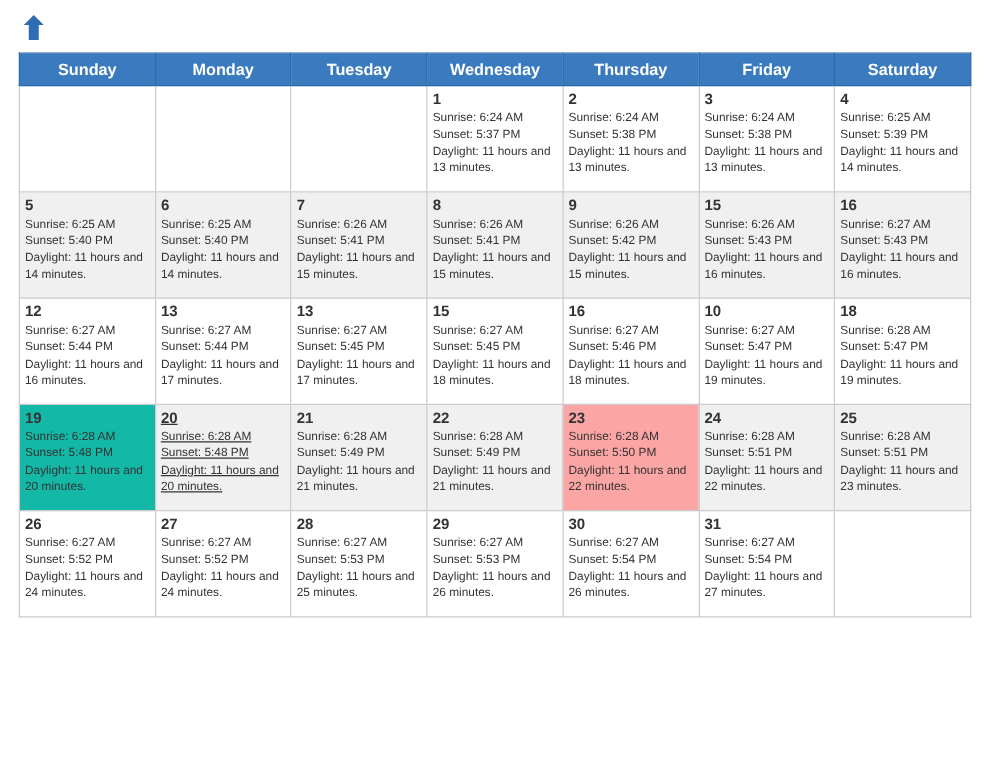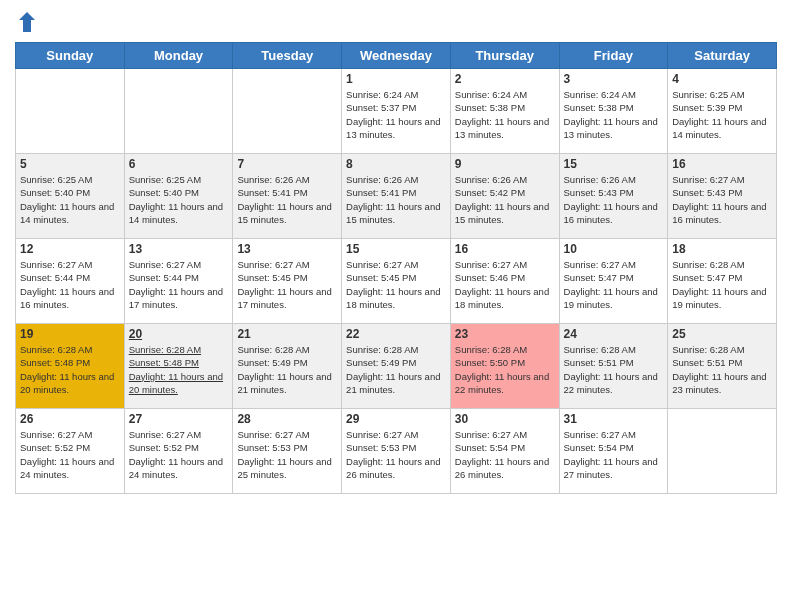--- a/index.html
+++ b/index.html
@@ -211,21 +211,21 @@
           <td>
             <span class="day-number">10</span>
             <div class="day-info">Sunrise: 6:27 AM<br>Sunset: 5:47 PM<br>Daylight: 11 hours and 19 minutes.</div>
           </td>
           <td>
             <span class="day-number">18</span>
             <div class="day-info">Sunrise: 6:28 AM<br>Sunset: 5:47 PM<br>Daylight: 11 hours and 19 minutes.</div>
           </td>
         </tr>
         <tr>
-          <td style="background: #eab308;">
+          <td style="background: #14b8a6;">
             <span class="day-number">19</span>
             <div class="day-info">Sunrise: 6:28 AM<br>Sunset: 5:48 PM<br>Daylight: 11 hours and 20 minutes.</div>
           </td>
           <td style="background: rgb(240, 240, 240); text-decoration: underline;">
             <span class="day-number">20</span>
             <div class="day-info">Sunrise: 6:28 AM<br>Sunset: 5:48 PM<br>Daylight: 11 hours and 20 minutes.</div>
           </td>
           <td style="background: rgb(240, 240, 240);">
             <span class="day-number">21</span>
             <div class="day-info">Sunrise: 6:28 AM<br>Sunset: 5:49 PM<br>Daylight: 11 hours and 21 minutes.</div>

